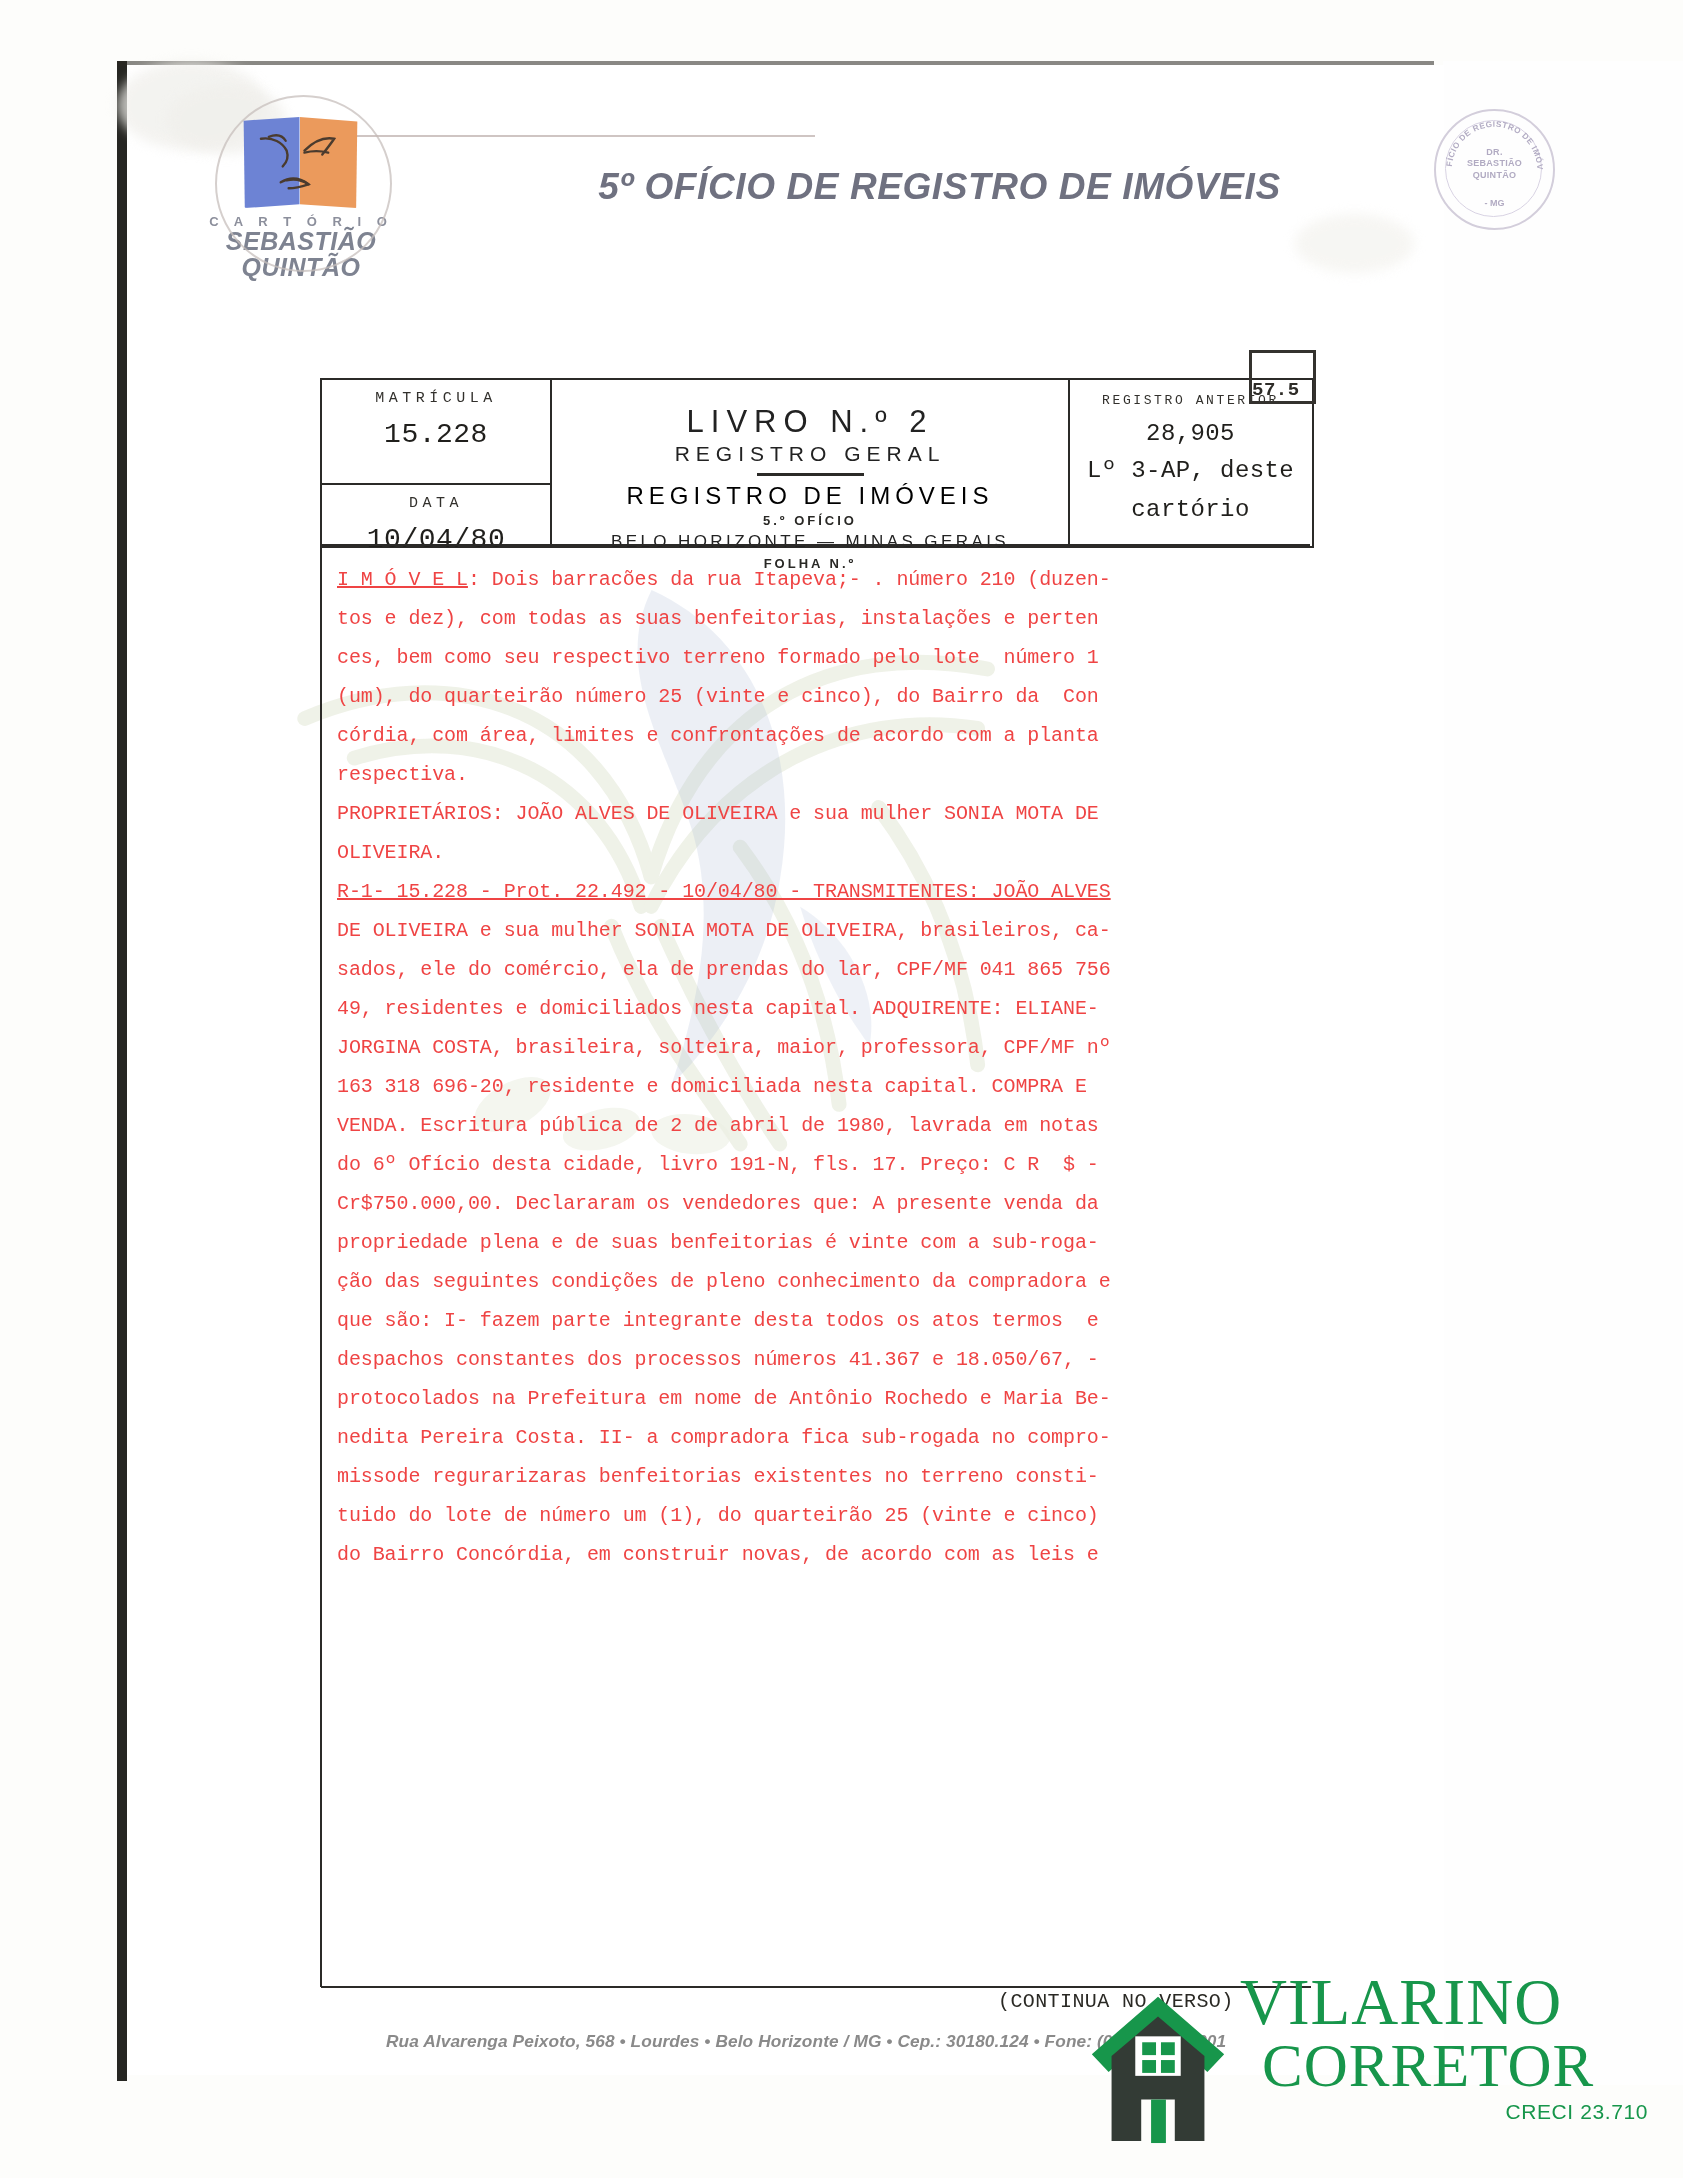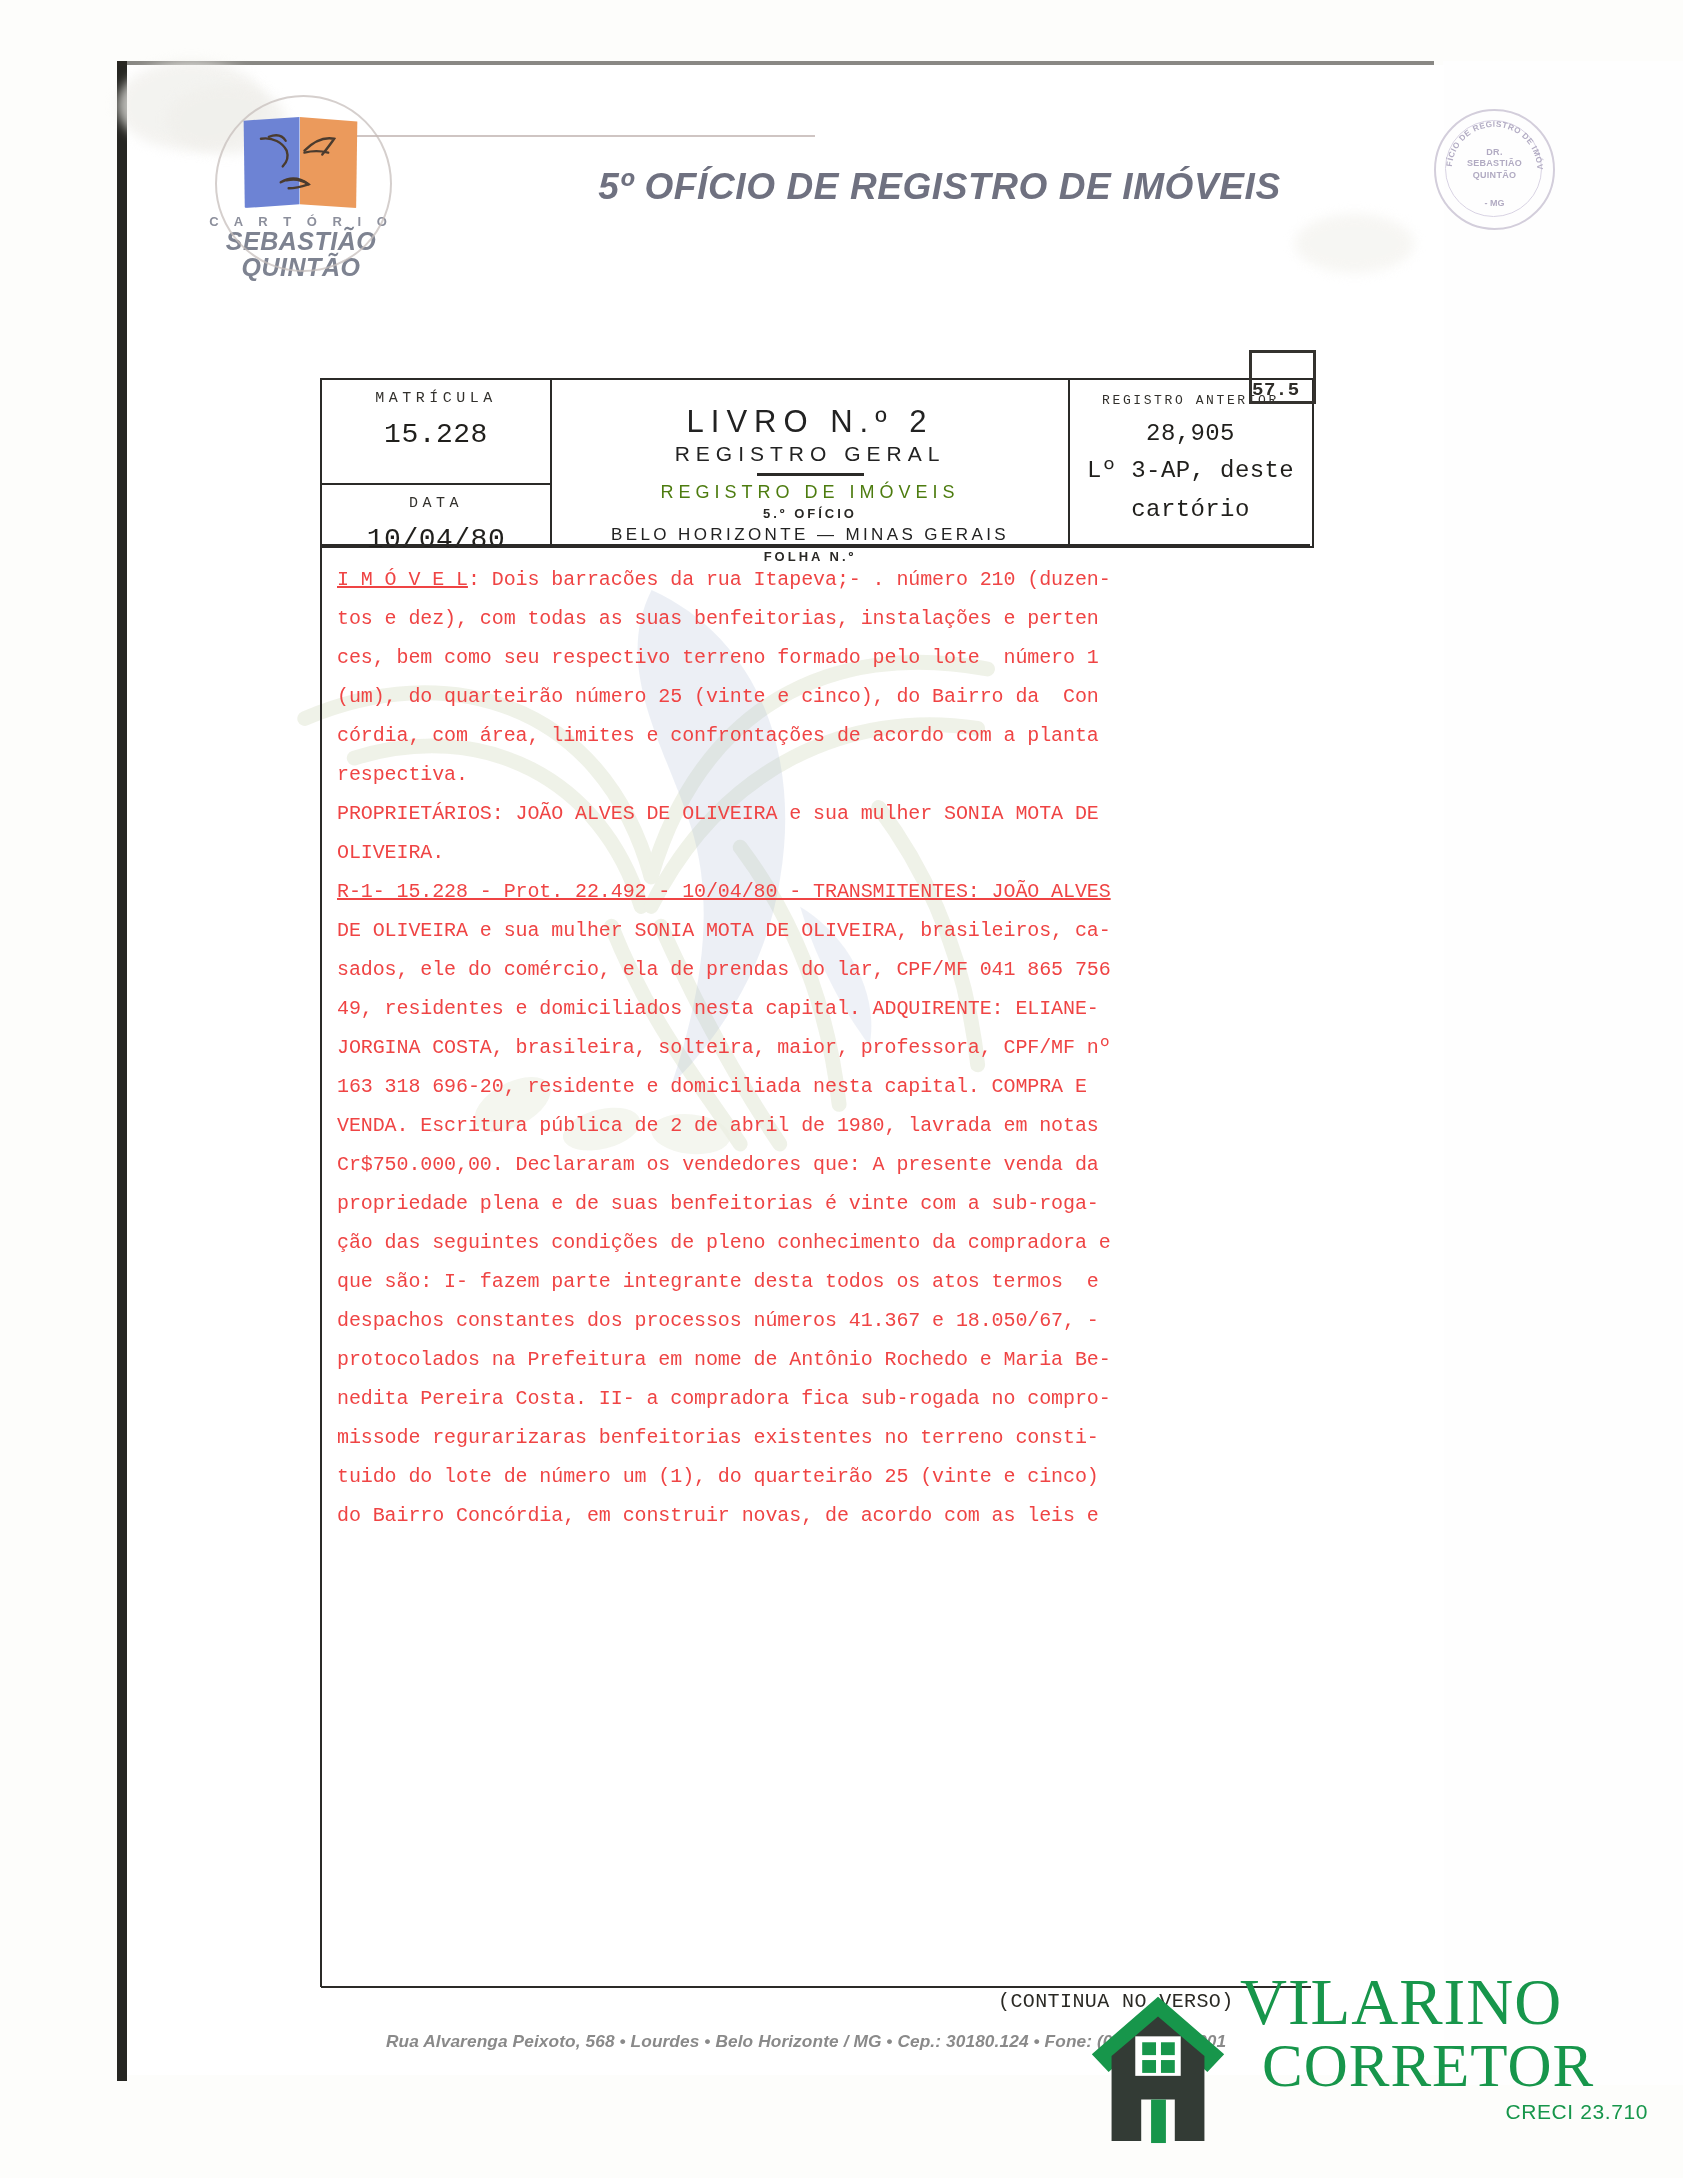--- a/index.html
+++ b/index.html
@@ -262,23 +262,23 @@
     letter-spacing: 6px;
     color: #222;
     margin-top: 2px;
   }
   .rc-rule {
     width: 107px; height: 3px;
     background: #2b2a28;
     margin: 7px auto 6px auto;
   }
   .rc-imoveis {
-    font-size: 18px;
+    font-size: 24px;
     letter-spacing: 5px;
-    color: #4d7c0f;
+    color: #000000;
   }
   .rc-oficio {
     font-size: 13px;
     letter-spacing: 3px;
     color: #292825;
     margin-top: 3px;
     font-weight: 700;
   }
   .rc-city {
     font-size: 17px;
@@ -575,20 +575,21 @@
         <div class="ln"><span>respectiva.</span></div>
         <div class="ln"><span>PROPRIETÁRIOS: JOÃO ALVES DE OLIVEIRA e sua mulher SONIA MOTA DE</span></div>
         <div class="ln"><span>OLIVEIRA.</span></div>
         <div class="ln"><span class="u">R-1- 15.228 - Prot. 22.492 - 10/04/80 - TRANSMITENTES: JOÃO ALVES</span></div>
         <div class="ln"><span>DE OLIVEIRA e sua mulher SONIA MOTA DE OLIVEIRA, brasileiros, ca-</span></div>
         <div class="ln"><span>sados, ele do comércio, ela de prendas do lar, CPF/MF 041 865 756</span></div>
         <div class="ln"><span>49, residentes e domiciliados nesta capital. ADQUIRENTE: ELIANE-</span></div>
         <div class="ln"><span>JORGINA COSTA, brasileira, solteira, maior, professora, CPF/MF nº</span></div>
         <div class="ln"><span>163 318 696-20, residente e domiciliada nesta capital. COMPRA E</span></div>
         <div class="ln"><span>VENDA. Escritura pública de 2 de abril de 1980, lavrada em notas</span></div>
+        <div class="ln"><span>do 6º Ofício desta cidade, livro 191-N, fls. 17. Preço: C R  $ -</span></div>
         <div class="ln"><span>Cr$750.000,00. Declararam os vendedores que: A presente venda da</span></div>
         <div class="ln"><span>propriedade plena e de suas benfeitorias é vinte com a sub-roga-</span></div>
         <div class="ln"><span>ção das seguintes condições de pleno conhecimento da compradora e</span></div>
         <div class="ln"><span>que são: I- fazem parte integrante desta todos os atos termos  e</span></div>
         <div class="ln"><span>despachos constantes dos processos números 41.367 e 18.050/67, -</span></div>
         <div class="ln"><span>protocolados na Prefeitura em nome de Antônio Rochedo e Maria Be-</span></div>
         <div class="ln"><span>nedita Pereira Costa. II- a compradora fica sub-rogada no compro-</span></div>
         <div class="ln"><span>missode regurarizaras benfeitorias existentes no terreno consti-</span></div>
         <div class="ln"><span>tuido do lote de número um (1), do quarteirão 25 (vinte e cinco)</span></div>
         <div class="ln"><span>do Bairro Concórdia, em construir novas, de acordo com as leis e</span></div>

